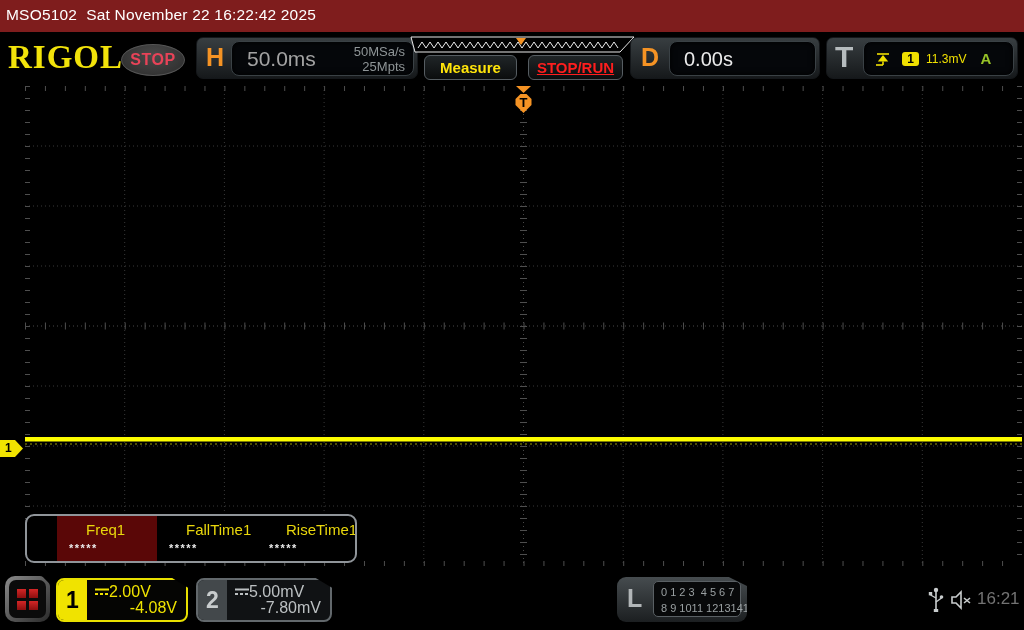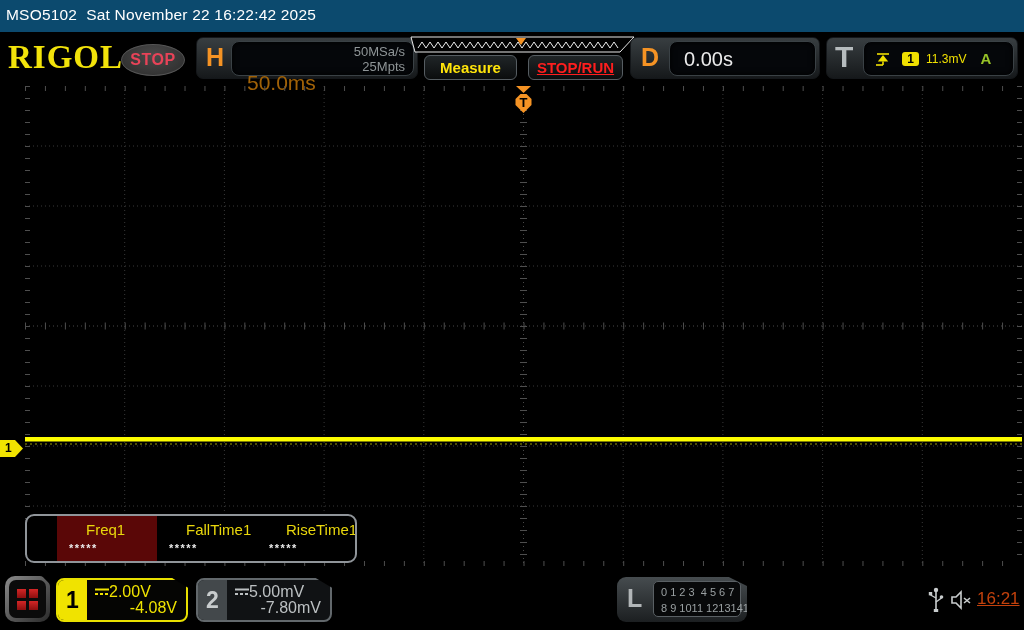--- a/index.html
+++ b/index.html
@@ -1,40 +1,40 @@
 <!DOCTYPE html>
 <html><head>
 <meta charset="utf-8">
 <style>
   * { margin:0; padding:0; box-sizing:border-box; }
   html,body { width:1024px; height:630px; background:#000; overflow:hidden;
               font-family:"Liberation Sans", sans-serif; position:relative; }
   .abs { position:absolute; }
 
   
-  #topbar { left:0; top:0; width:1024px; height:32px; background:#0c4a6e; color:#fff; }
+  #topbar { left:0; top:0; width:1024px; height:32px; background:#7f1d1d; color:#fff; }
   #topbar .txt { left:6px; top:6px; font-size:15.5px; letter-spacing:.2px; white-space:pre; }
 
   
   #logo { left:8px; top:39px; font-family:"Liberation Serif", serif; font-weight:bold;
           font-size:33px; color:#f2e30a; letter-spacing:1px; }
   #stop-pill { left:121px; top:44px; width:64px; height:32px; border-radius:50%;
                background:radial-gradient(ellipse at 50% 35%, #4a4a4a, #2a2a2a);
                border:1px solid #555; display:flex; align-items:center; justify-content:center; }
   #stop-pill span { color:#e84358; font-weight:bold; font-size:16px; letter-spacing:.5px; }
 
   .hwidget { background:linear-gradient(180deg,#383e41,#16191b); border-radius:7px;
              border:1px solid #14171a; }
   .display { position:absolute; background:#05070a; border-radius:8px;
              border:1px solid #3a4145; box-shadow:inset 0 0 6px #000; }
 
   #h-widget { left:196px; top:37px; width:222px; height:42px; }
   #h-label  { left:9px; top:5px; font-size:25px; font-weight:bold; color:#f59324; }
   #h-display{ left:34px; top:3px; width:183px; height:35px; }
-  #h-time   { left:15px; top:5px; font-size:21px; color:#a16207;margin-top:24px; }
+  #h-time   { left:15px; top:5px; font-size:21px; color:#a3a3a3; }
   #h-rate   { right:8px; top:2px; text-align:right; color:#8f9597; font-size:13px; line-height:15px; }
 
   #wave-strip { left:410px; top:36px; width:226px; height:17px; }
 
   .hbtn { top:55px; height:25px; border-radius:6px; border:1px solid #565d62;
           background:linear-gradient(180deg,#202527,#0b0d0e);
           display:flex; align-items:center; justify-content:center; }
   #measure-btn { left:424px; width:93px; }
   #measure-btn span { color:#ffe40a; font-weight:bold; font-size:15px; }
   #stoprun-btn { left:528px; width:95px; }
@@ -103,21 +103,21 @@
   #ch2-widget .ch-body { color:#bcc0c2; }
 
   #l-widget { left:617px; top:577px; width:130px; height:45px; border-radius:9px;
               background:linear-gradient(180deg,#464c4f,#1c1f21);
               clip-path:polygon(0 0, 86% 0, 100% 20%, 100% 100%, 0 100%); }
   #l-letter { left:10px; top:7px; font-size:25px; font-weight:bold; color:#b2b6b8; }
   #l-box { left:36px; top:4px; width:88px; height:36px; background:#08090a;
            border:1px solid #5a6064; border-radius:5px; color:#9aa0a2;
            font-size:11px; line-height:16px; padding:2px 0 0 7px; white-space:pre; }
 
-  #clock { left:977px; top:589px; font-size:17px; color:#c2410c;text-decoration:underline; }
+  #clock { left:977px; top:589px; font-size:17px; color:#737373; }
 
   .svg-abs { position:absolute; }
 </style>
 </head>
 <body>
 
 <div id="topbar" class="abs">
   <div class="abs txt"><span>MSO5102</span><span>  </span><span>Sat November 22 16:22:42 2025</span></div>
 </div>
 

